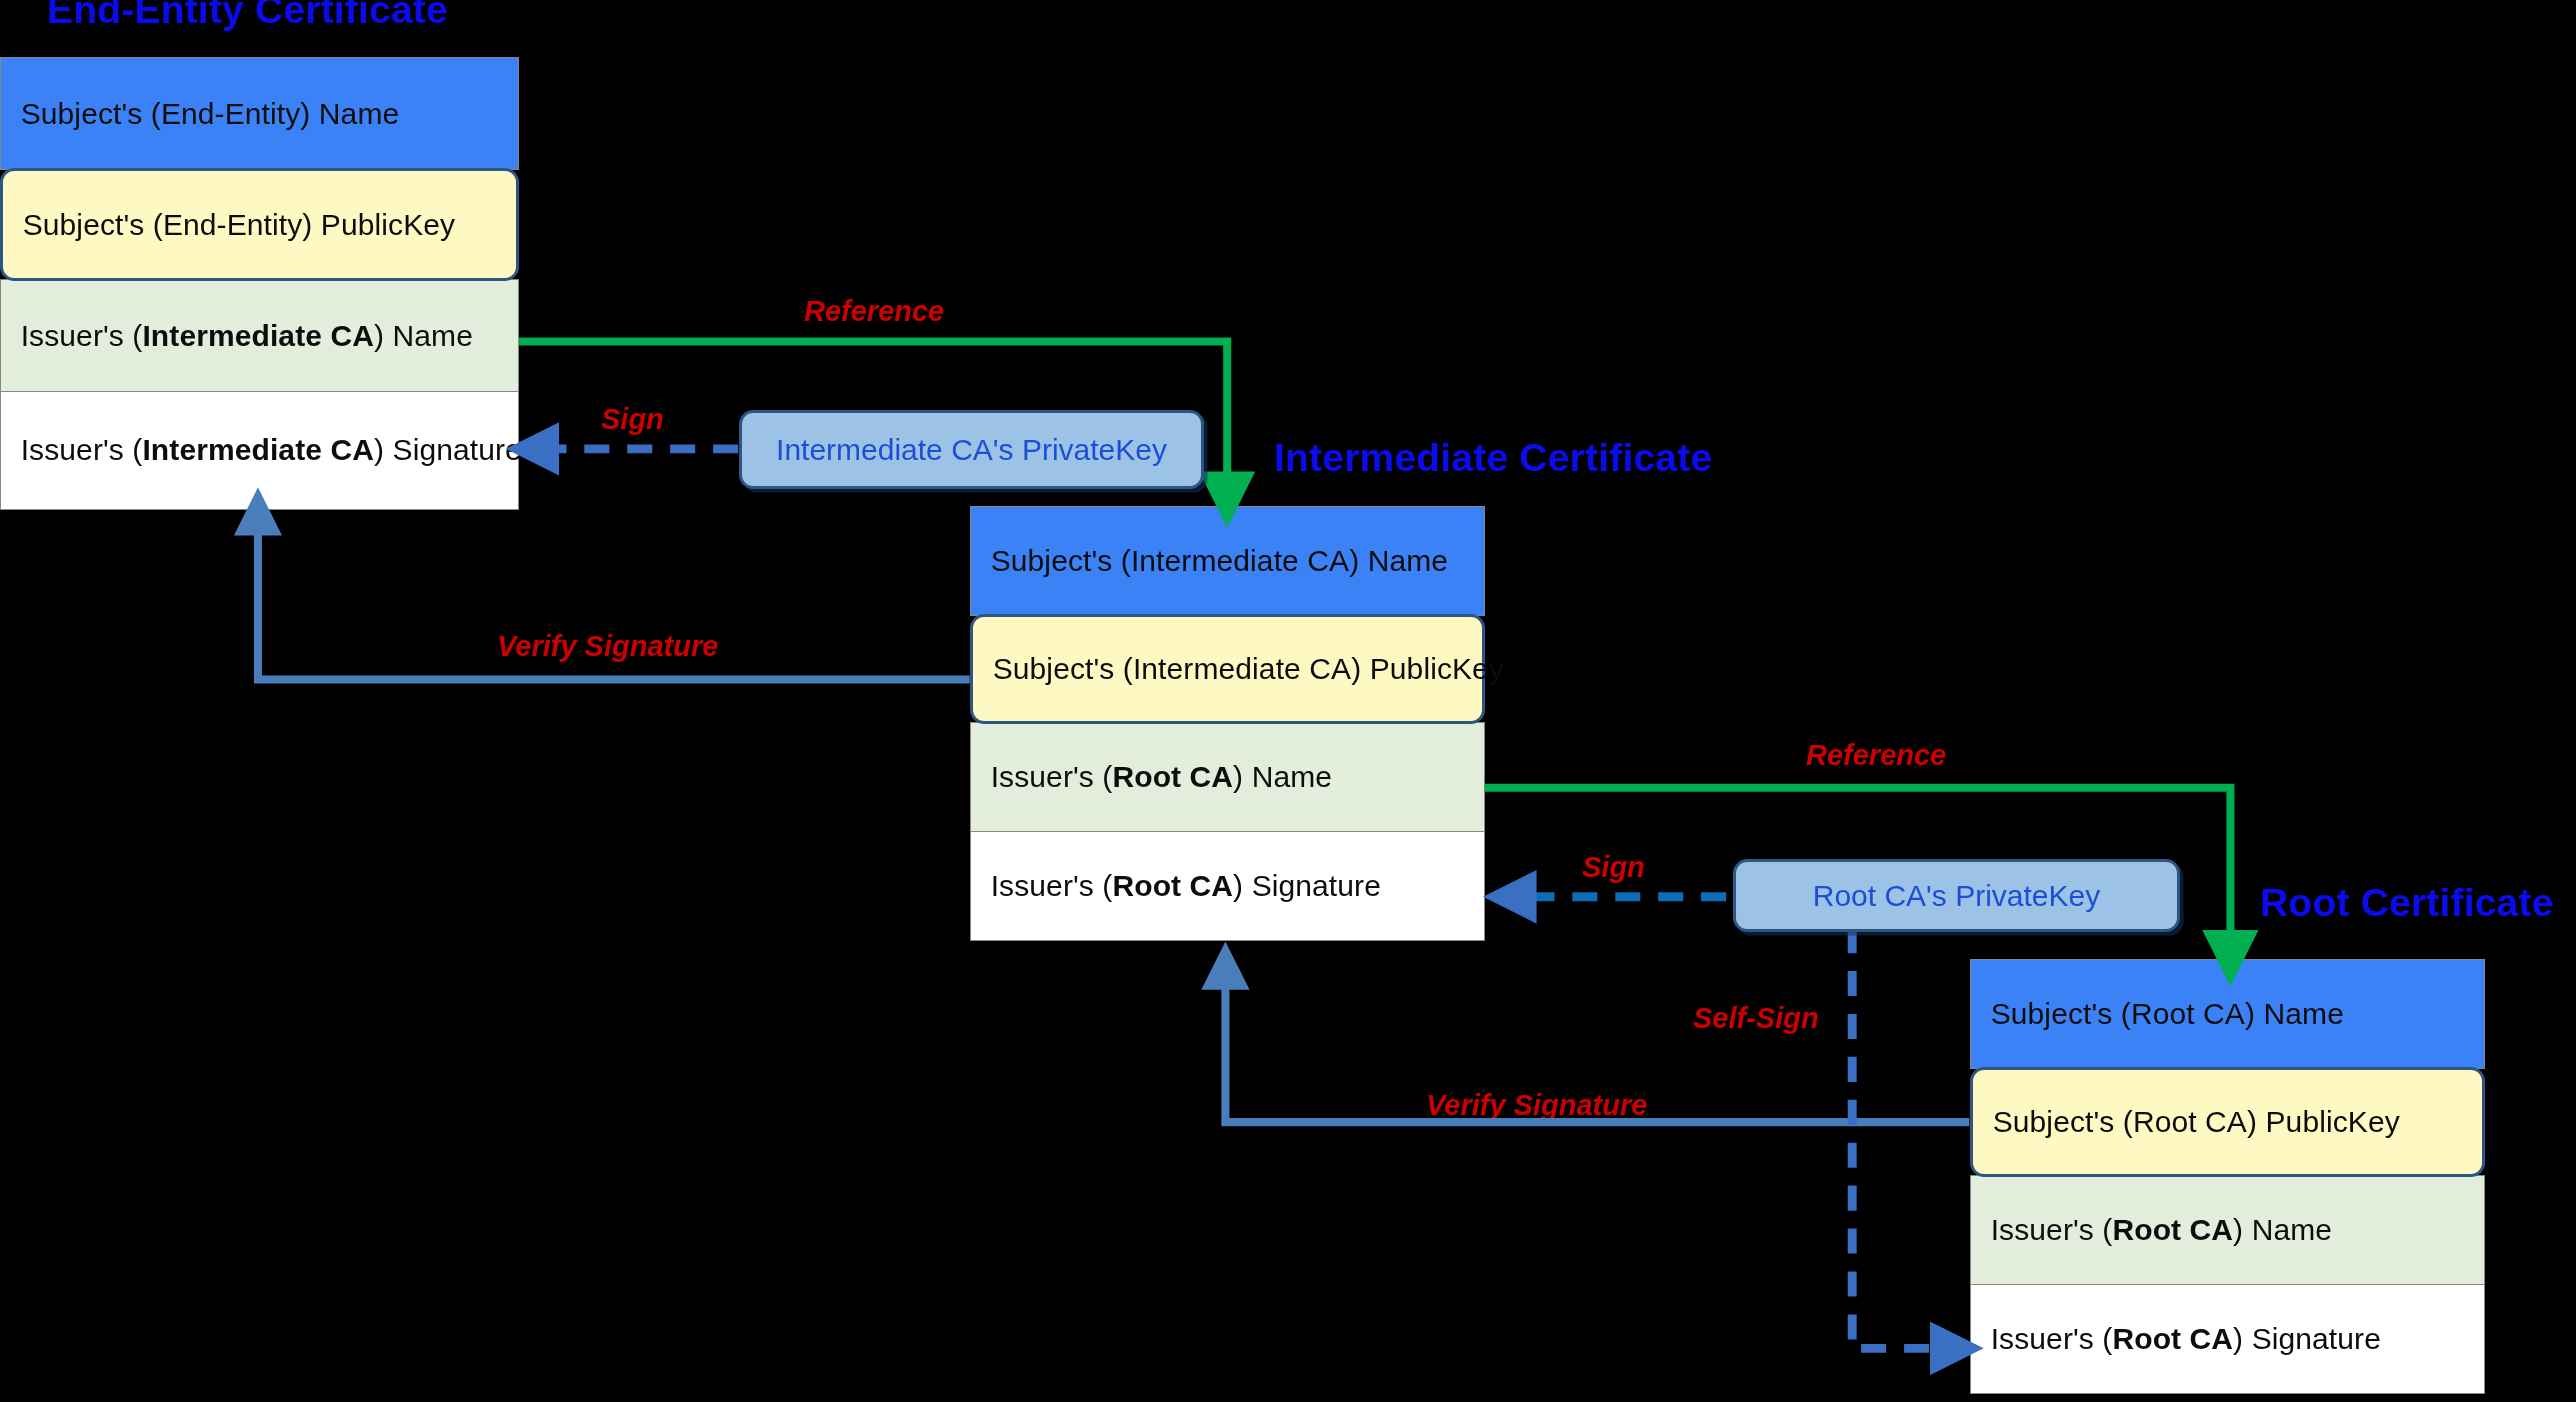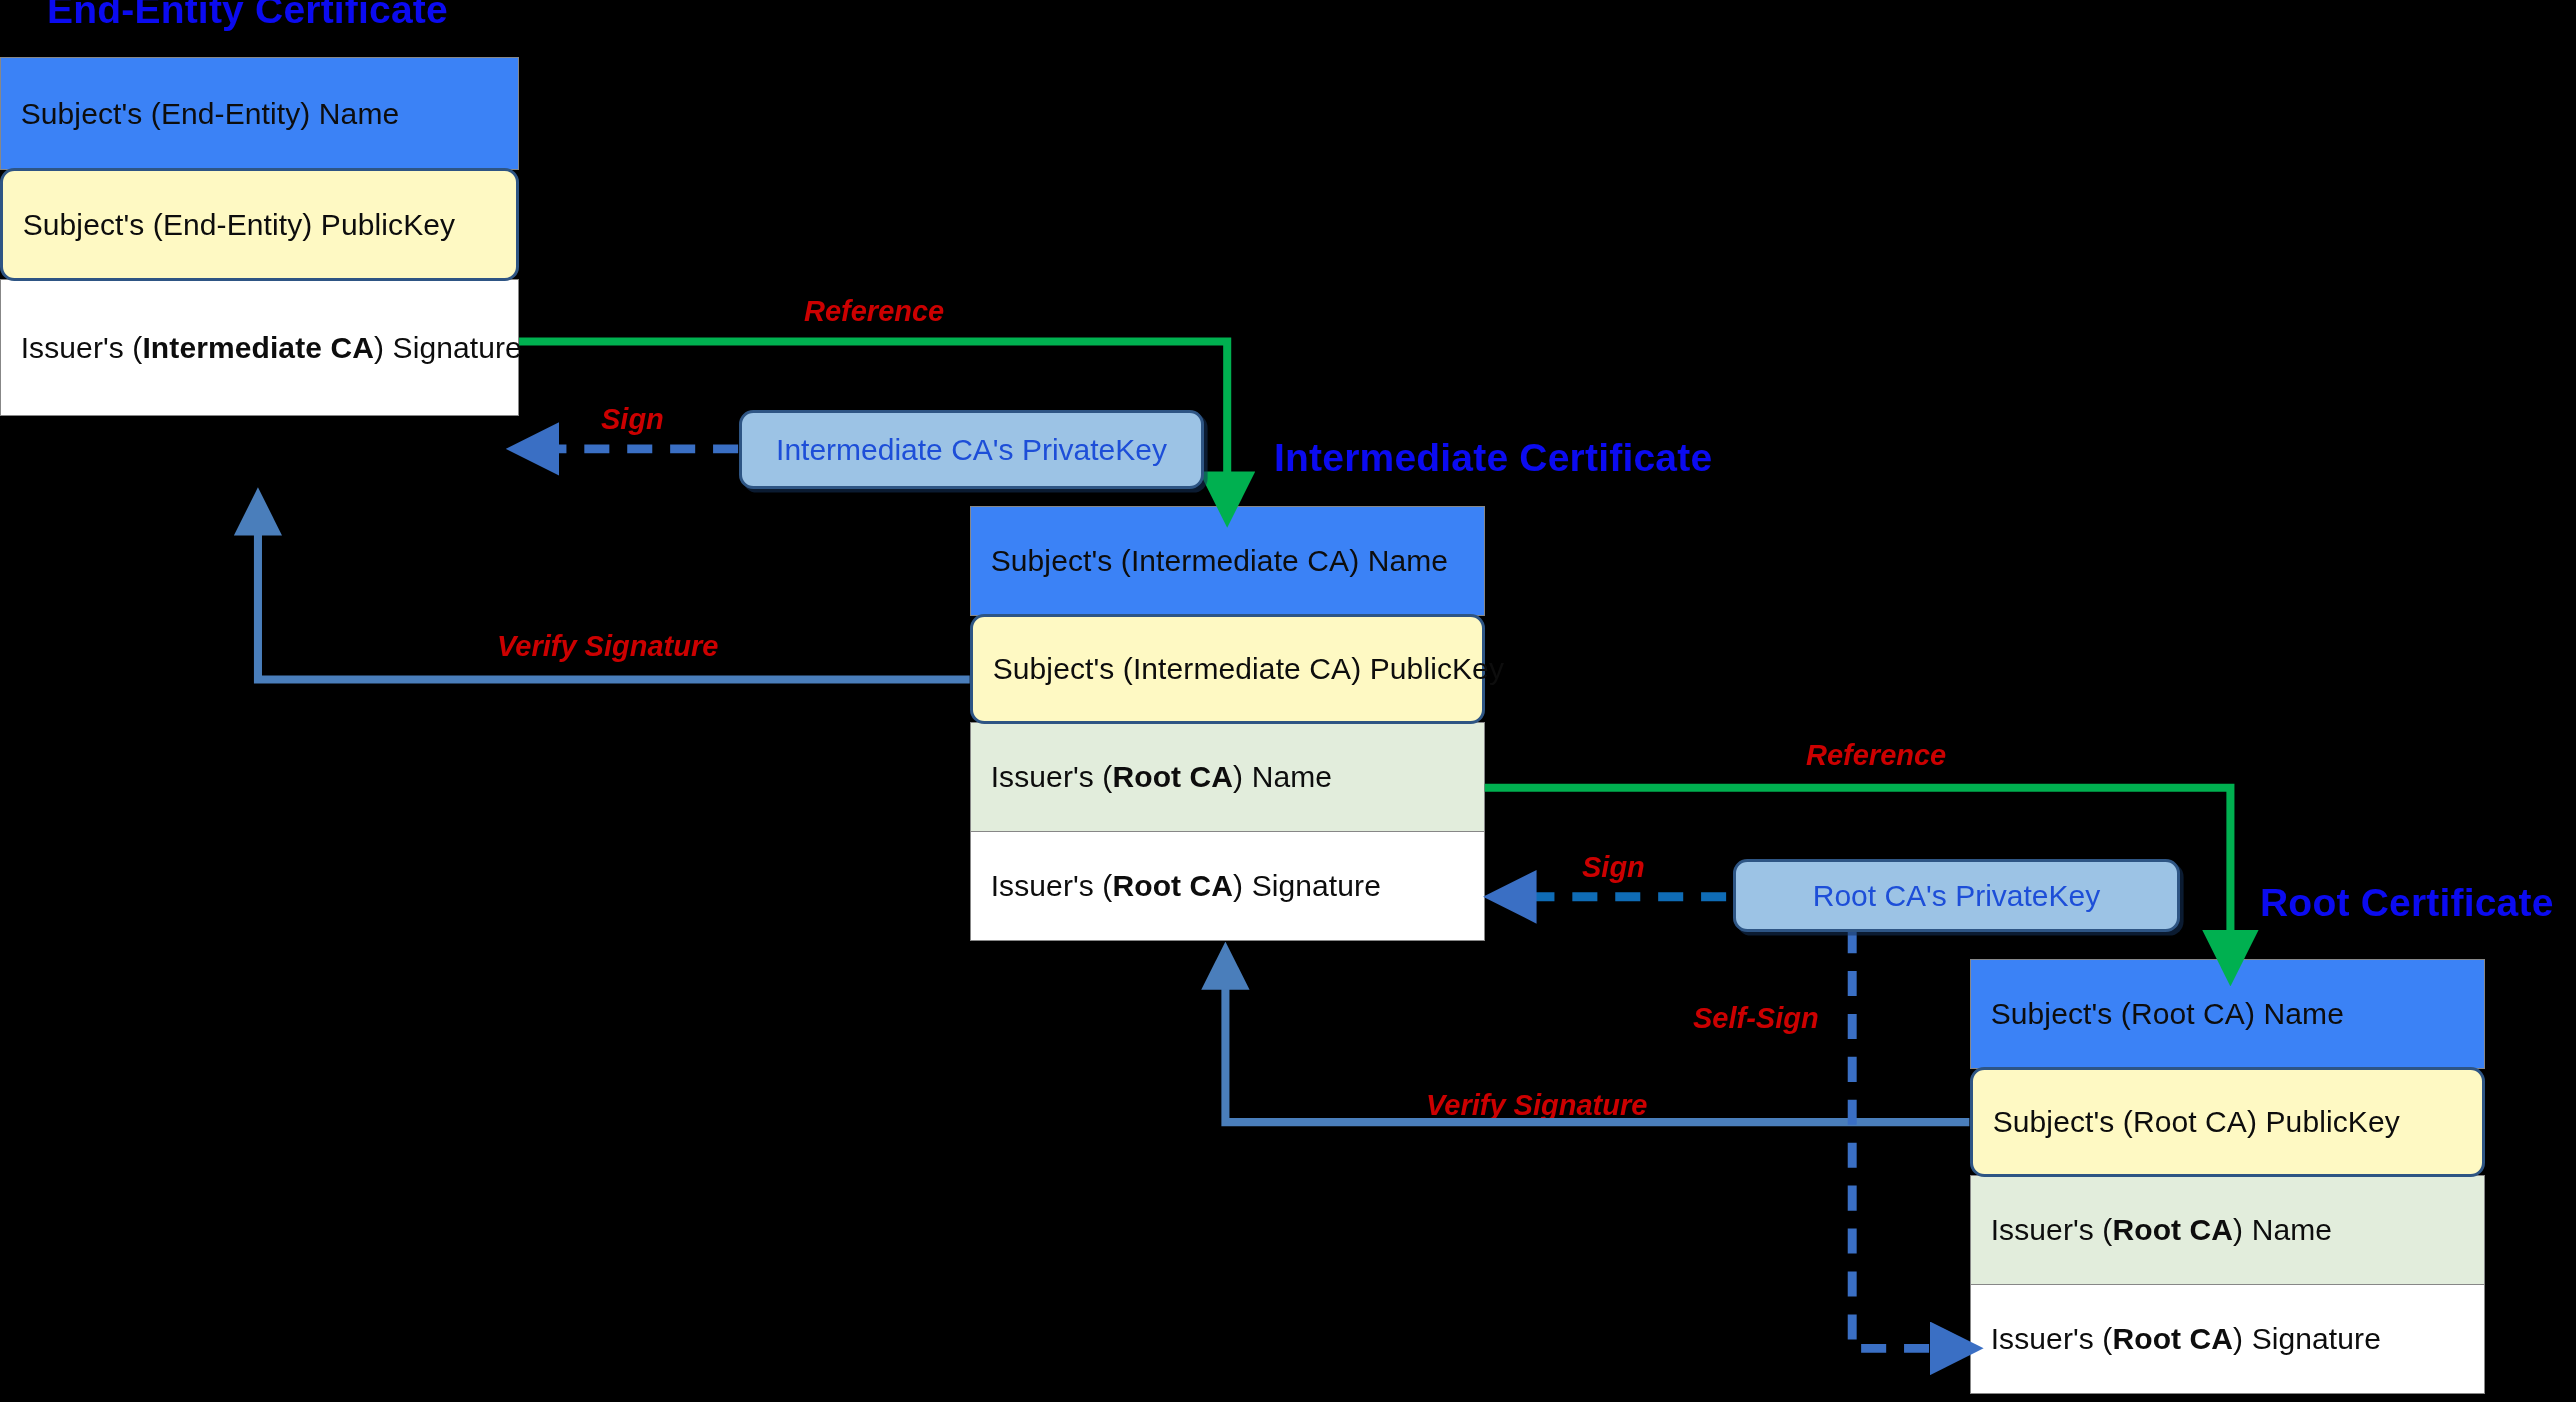--- a/index.html
+++ b/index.html
@@ -143,22 +143,25 @@
   <div class="cert" style="left:0px; top:57px; width:519px;">
 
     <div class="cert-row subject-name" style="height:113px;">
       <span class="txt">Subject's (End-Entity) Name</span>
     </div>
 
     <div class="cert-row subject-key" style="height:113px; margin-top:-1.8px;">
       <span class="txt">Subject's (End-Entity) PublicKey</span>
     </div>
 
-
-    <div class="cert-row issuer-sig" style="height:137px; margin-top:-1.8px;">
+    <div class="cert-row issuer-name" style="height:113px; margin-top:-1.8px;">
+      <span class="txt"><span>Issuer's (</span><b>Intermediate CA</b><span>) Name</span></span>
+    </div>
+
+    <div class="cert-row issuer-sig" style="height:119px; margin-top:-1.8px;">
       <span class="txt"><span>Issuer's (</span><b>Intermediate CA</b><span>) Signature</span></span>
     </div>
   </div>
 
   <div class="cert" style="left:970px; top:506px; width:515px;">
 
     <div class="cert-row subject-name" style="height:110px;">
       <span class="txt">Subject's (Intermediate CA) Name</span>
     </div>
 

